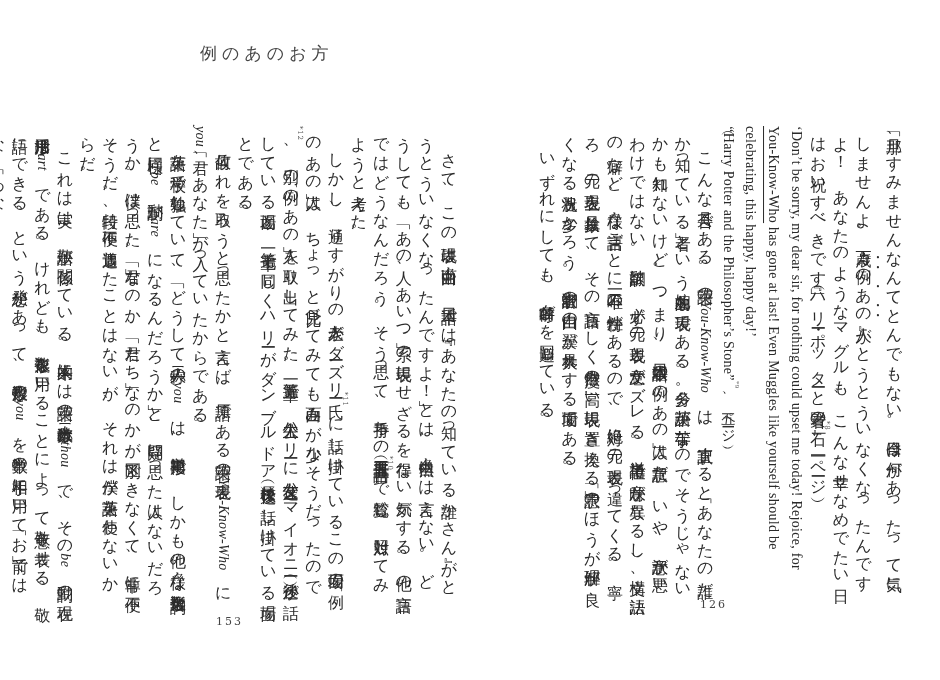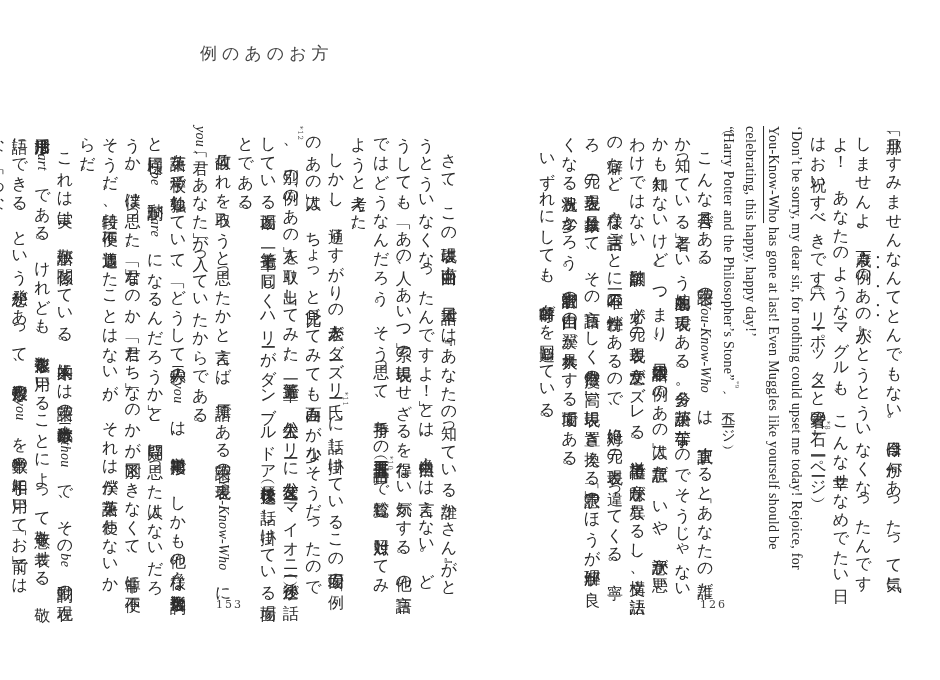--- a/index.html
+++ b/index.html
@@ -95,13 +95,13 @@
 </div>
 <div class="folio" style="left:700px;">126</div>
 
 <div class="page page-left">
   <p class="para"><span>さて、この表現は中々面白い。日本語では「『あなたの知っている誰かさん』がとうとういなくなったんですよ！」とは、中々自然には言えない。どうしても、「あの人、あいつ」系の表現にせざるを得ない気がする。他の言語ではどうなんだろう。そう思って、手持ちの五三冊（五三言語）</span><span class="note">*10</span><span>で総覧し、対照してみようと考えた。</span></p>
   <p class="para"><span>しかし、通りすがりの老人がダーズリー氏</span><span class="note">*11</span><span>に話し掛けているこの場面の「例のあの人」は、ちょっと見比べてみても面白みが少なそうだったので</span><span class="note">*12</span><span>、別の「例のあの人」を取り出してみた。第一五章で、主人公ハリーに女友達ハーマイオニー（後述）が話している場面と、第一七章で同じくハリーがダンブルドア校長（後述）に話し掛けている場面とである。</span></p>
   <p class="para"><span>何故これを取ろうと思ったかと言えば、原語である英語の表現 </span><span class="it en">You-Know-Who</span><span> に </span><span class="it en">you</span><span>「君、あなた」が入っていたからである。</span></p>
   <p class="para"><span>英語を学校で勉強していて、「どうして二人称の </span><span class="it en">you</span><span> は、単複同形で、しかも他の様々な複数形名詞と同様に </span><span class="it en">be</span><span> 動詞が </span><span class="it en">are</span><span> になるんだろうか」と、疑問に思った人はないだろうか。僕は思った。「君」なのか、「君たち」なのかが区別できなくて、非常に不便そうだ。特段、不便に遭遇したことはないが、それは僕が英語を使わないからだ。</span></p>
   <p class="para"><span>これは実は、敬語が関係している。本来的には英語の二人称単数は </span><span class="it en">thou</span><span> で、その </span><span class="it en">be</span><span> 動詞の現在活用形は </span><span class="it en">art</span><span> である。けれども、複数形を用いることによって敬意を表せる、敬語にできる、という発想があって、複数形の </span><span class="it en">you</span><span> を単数の相手に用いて「お前」ではなく「あな</span></p>
 </div>
-<div class="folio" style="left:216px;">153</div>
+<div class="folio" style="left:216px;margin-top:17px;">153</div>
 
 </body></html>

